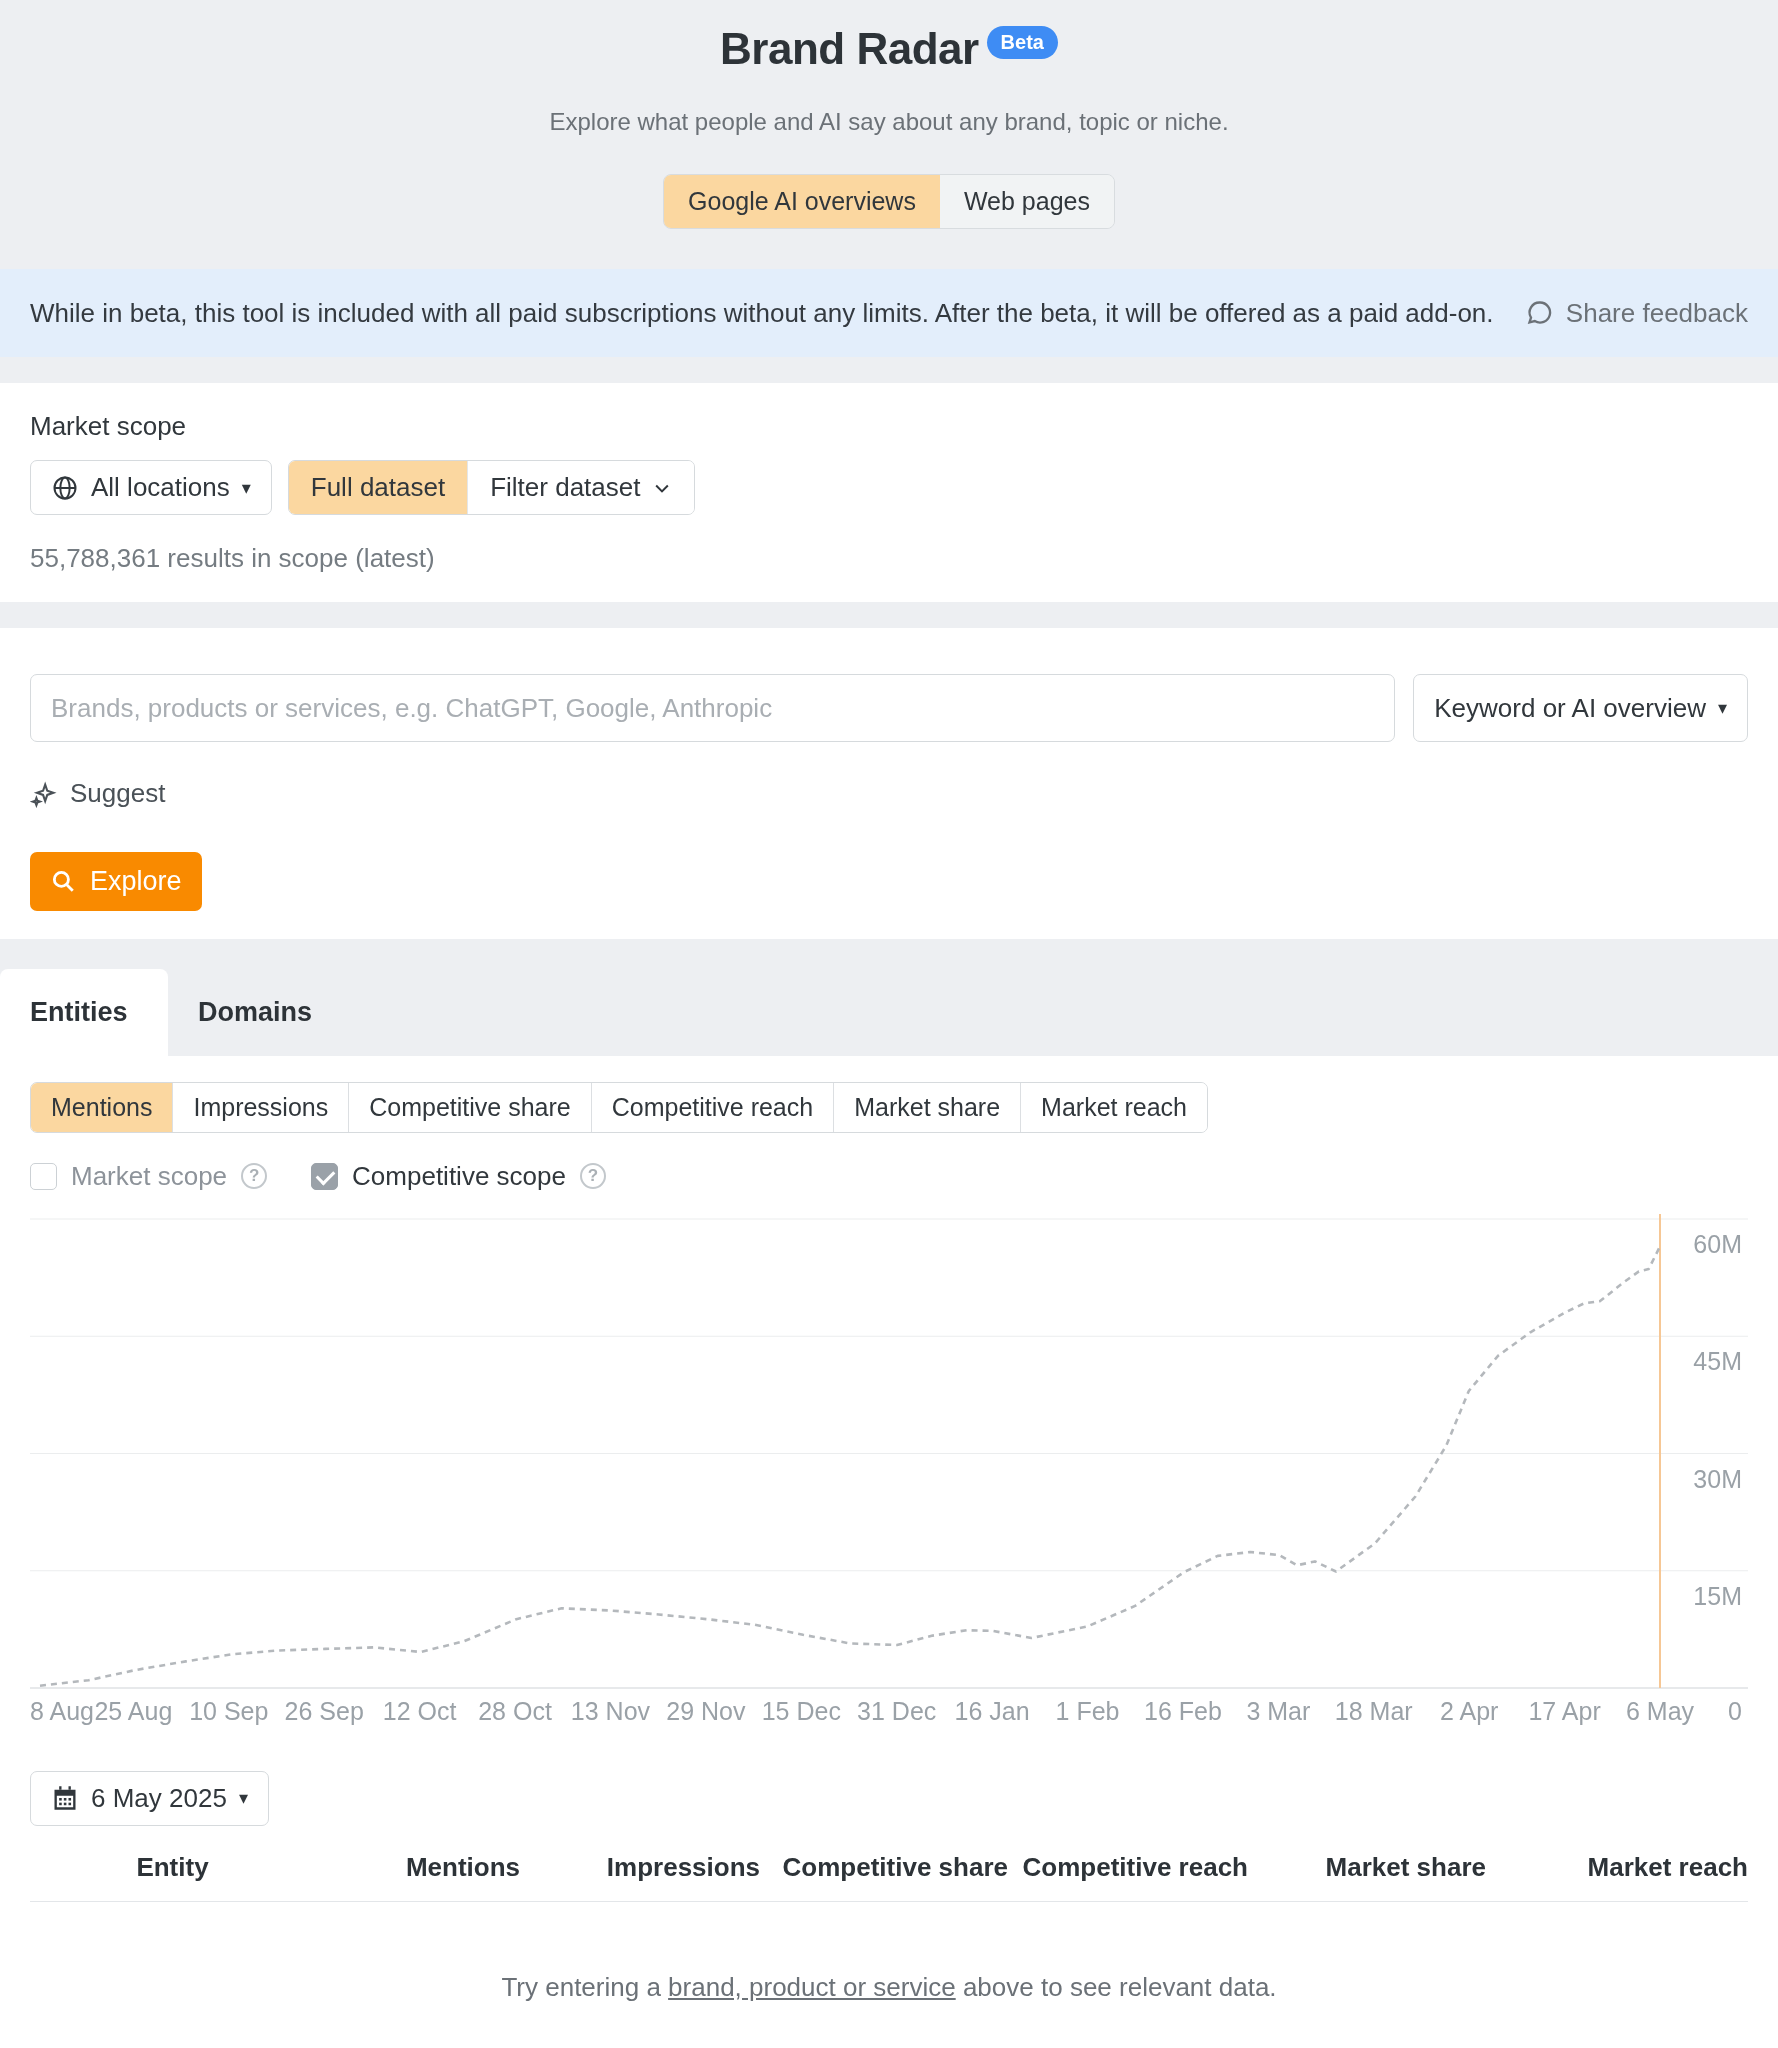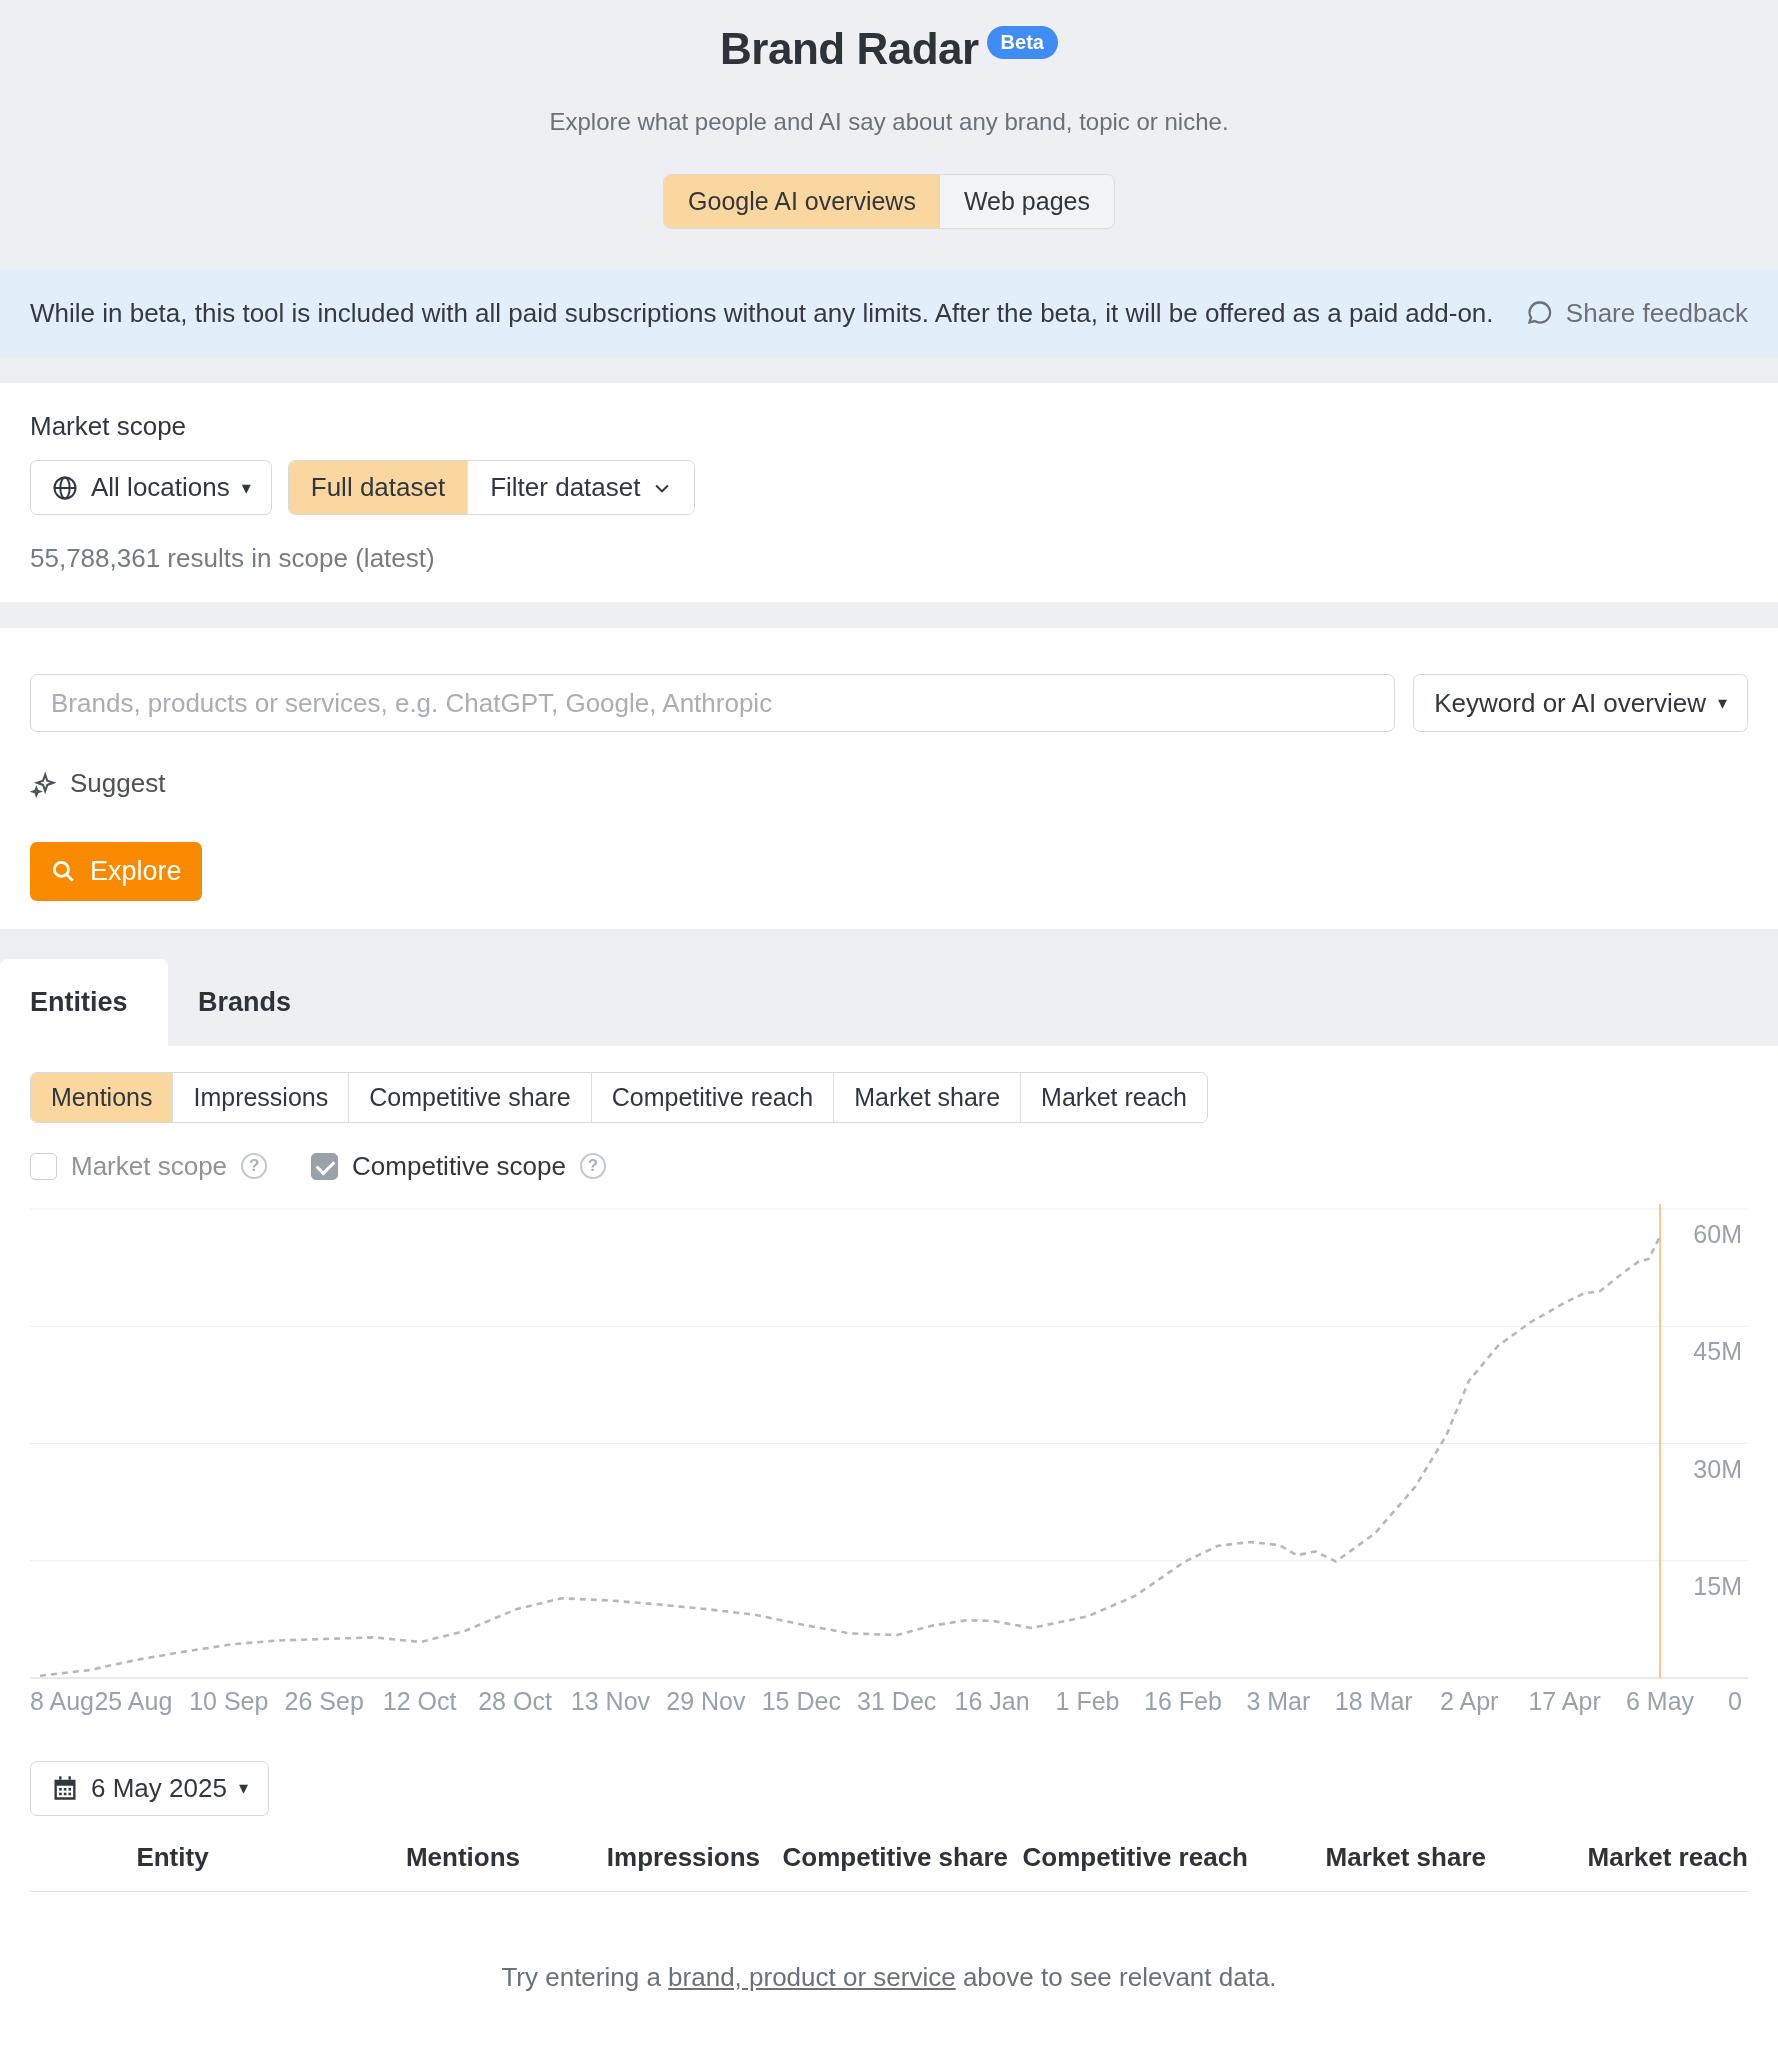--- a/index.html
+++ b/index.html
@@ -29,21 +29,21 @@
   .btn { display:inline-flex; align-items:center; gap:12px; background:#fff;
          border:1px solid #d6dadd; border-radius:7px; font-family:inherit;
          font-size:26px; color:#31373c; padding:11px 20px; cursor:pointer; }
   .seg { display:inline-flex; border:1px solid #d6dadd; border-radius:7px; overflow:hidden; }
   .seg button { font-family:inherit; font-size:26px; color:#31373c; border:none; background:#fff;
                 padding:11px 22px; cursor:pointer; border-left:1px solid #e3e6e9; }
   .seg button:first-child { border-left:none; }
   .seg button.active { background:#fbd7a0; }
   .results { margin-top:28px; font-size:26px; color:#757c82; }
   .search-row { display:flex; gap:18px; margin-top:18px; }
-  .search-input { flex:1; height:58px; border:1px solid #d6dadd; border-radius:7px;
+  .search-input { flex:1; height:68px; border:1px solid #d6dadd; border-radius:7px;
                   font-family:inherit; font-size:26px; padding:0 20px; color:#31373c; }
   .search-input::placeholder { color:#a9aeb3; }
   .suggest { margin-top:36px; display:inline-flex; align-items:center; gap:12px;
              font-size:26px; color:#4a5157; cursor:pointer; }
   .explore { margin-top:40px; display:inline-flex; align-items:center; gap:14px;
              background:#f98a00; color:#fff; border:none; border-radius:7px;
              font-family:inherit; font-size:27px; padding:14px 20px; cursor:pointer; }
   .tabs { display:flex; margin-top:30px; }
   .tab { font-size:27px; font-weight:700; color:#2d3338; padding:28px 0; width:168px;
          text-align:left; padding-left:30px; cursor:pointer; }
@@ -156,21 +156,21 @@
             <line x1="15.5" y1="15.5" x2="21" y2="21"></line>
         </svg>
       </span>
       <span>Explore</span>
     </button>
   </div>
 </div>
 
 <div class="tabs">
     <div class="tab active">Entities</div>
-    <div class="tab">Brands</div>
+    <div class="tab">Domains</div>
   </div>
 
 <div class="main-card">
   <div class="metric-tabs">
       <button class="active">Mentions</button>
       <button class="">Impressions</button>
       <button class="">Competitive share</button>
       <button class="">Competitive reach</button>
       <button class="">Market share</button>
       <button class="">Market reach</button>

